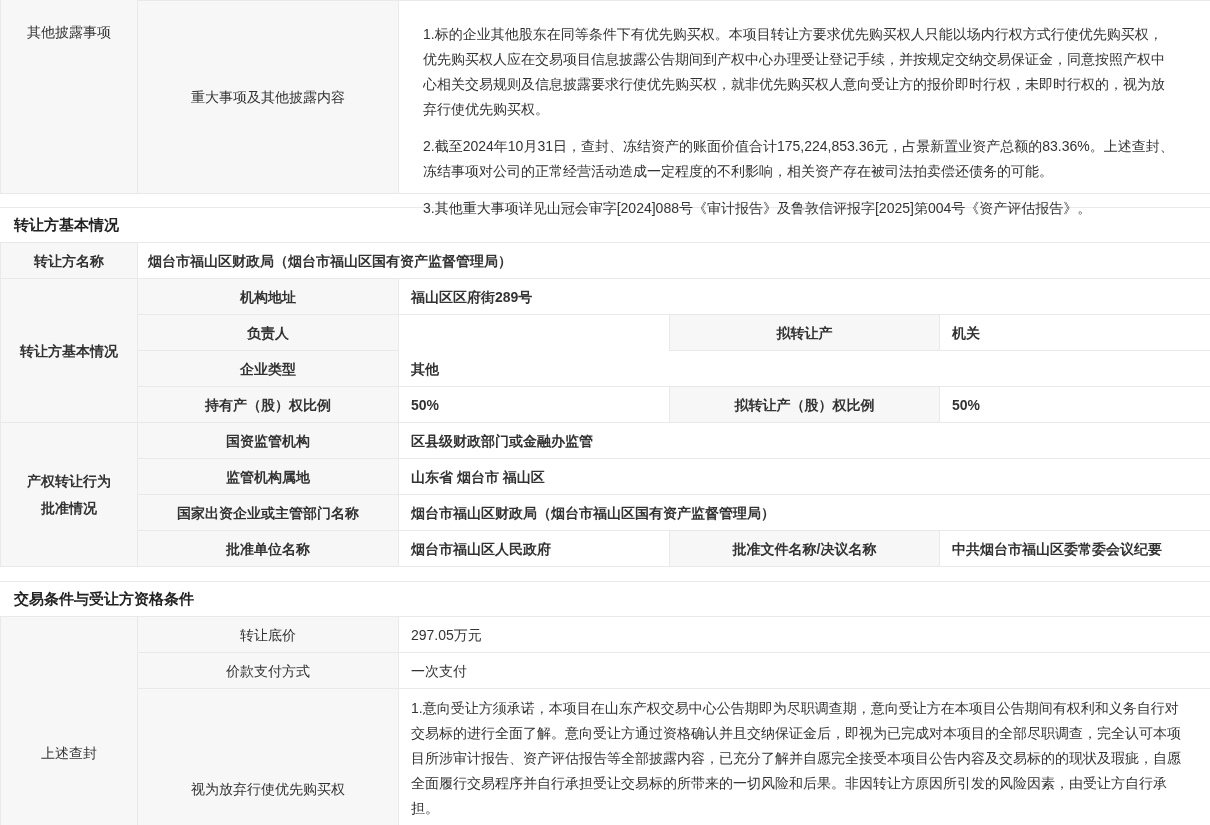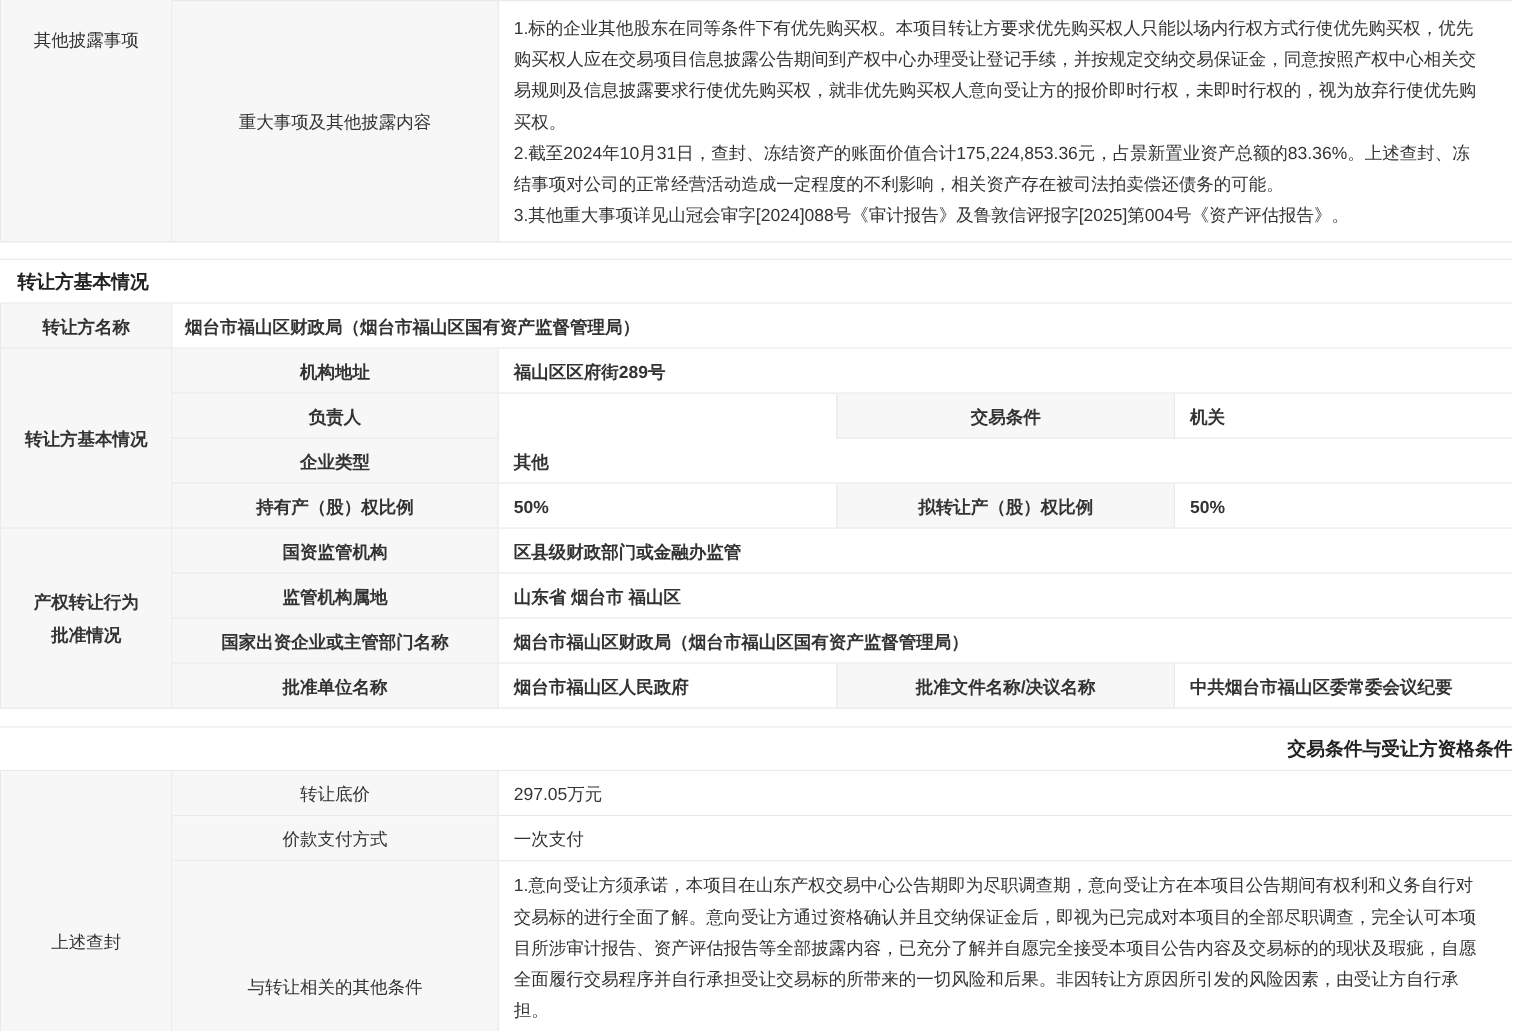--- a/index.html
+++ b/index.html
@@ -41,38 +41,38 @@
   .val  { background: #ffffff; padding: 0 20px 0 12px; }
   .val-wide { padding-left: 10px; }
   .top-cell { align-items: flex-start; padding-top: 22px; text-align: center; }
   .pre { white-space: pre-line; line-height: 27px; }
 
   .para {
     display: block;
     padding: 9px 22px 9px 12px;
     line-height: 25px;
   }
-  .para p { margin: 0; }
+  .para p { margin: 12px; }
 
   .sec-header {
     height: 36px;
     border-top: 1px solid #e9e9e9;
     border-bottom: 1px solid #e9e9e9;
     display: flex;
     align-items: center;
     padding-left: 14px;
     background: #ffffff;
   }
   .sec-header .sec-title {
     font-weight: bold;
     font-size: 15px;
     color: #222222;
   }
   .mt13 { margin-top: 13px; }
-  .mt14 { margin-top: 14px; justify-content: flex-end; }
+  .mt14 { margin-top: 14px; }
 
   .para-cell {
     display: block;
     padding: 7px 22px 7px 12px;
     line-height: 25px;
   }
 </style>
 </head>
 <body>
 
@@ -111,21 +111,21 @@
     <span>机构地址</span>
   </div>
   <div class="cell val" style="grid-area:2/3/3/6">
     <span>福山区区府街289号</span>
   </div>
 
   <div class="cell lab rsep" style="grid-area:3/2/4/3">
     <span>负责人</span>
   </div>
   <div class="cell lab lsep rsep" style="grid-area:3/4/4/5">
-    <span>交易条件</span>
+    <span>拟转让产</span>
   </div>
   <div class="cell val" style="grid-area:3/5/4/6">
     <span>机关</span>
   </div>
 
   <div class="cell lab rsep" style="grid-area:4/2/5/3">
     <span>企业类型</span>
   </div>
   <div class="cell val" style="grid-area:4/3/5/6">
     <span>其他</span>
@@ -202,18 +202,18 @@
   </div>
 
   <div class="cell lab rsep" style="grid-area:2/2/3/3">
     <span>价款支付方式</span>
   </div>
   <div class="cell val" style="grid-area:2/3/3/4">
     <span>一次支付</span>
   </div>
 
   <div class="cell lab rsep" style="grid-area:3/2/4/3">
-    <span>与转让相关的其他条件</span>
+    <span>视为放弃行使优先购买权</span>
   </div>
   <div class="cell para-cell" style="grid-area:3/3/4/4">
     <p style="margin:0">1.意向受让方须承诺，本项目在山东产权交易中心公告期即为尽职调查期，意向受让方在本项目公告期间有权利和义务自行对交易标的进行全面了解。意向受让方通过资格确认并且交纳保证金后，即视为已完成对本项目的全部尽职调查，完全认可本项目所涉审计报告、资产评估报告等全部披露内容，已充分了解并自愿完全接受本项目公告内容及交易标的的现状及瑕疵，自愿全面履行交易程序并自行承担受让交易标的所带来的一切风险和后果。非因转让方原因所引发的风险因素，由受让方自行承担。</p>
   </div>
 </div>
 
 </body></html>

